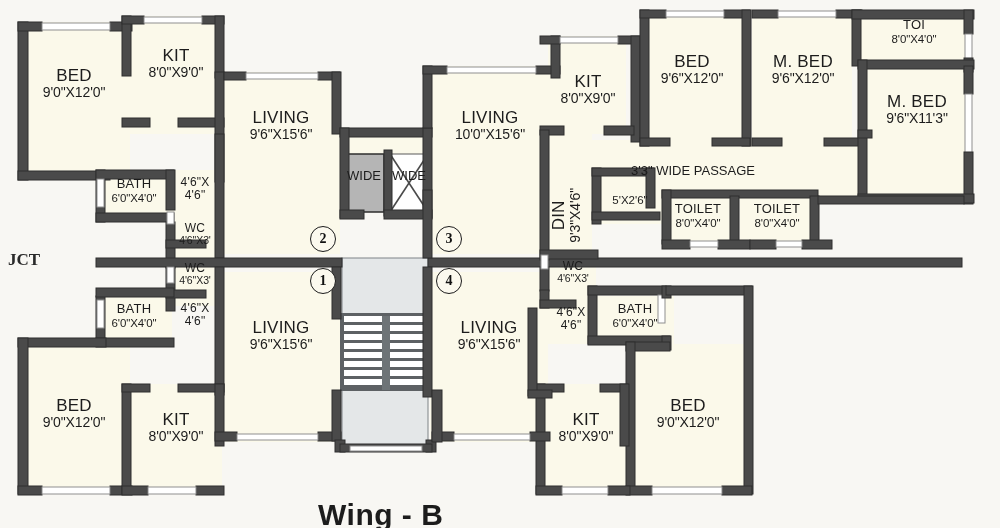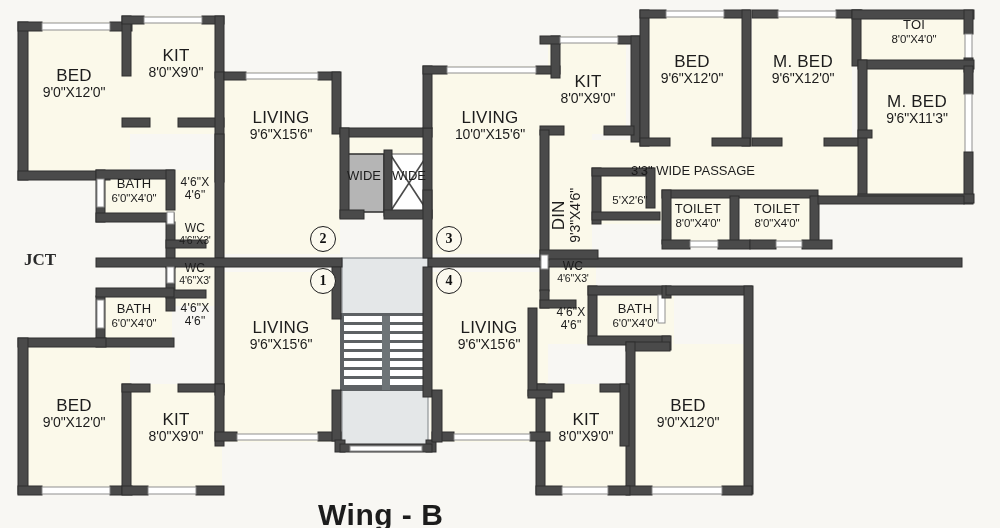--- a/index.html
+++ b/index.html
@@ -443,19 +443,19 @@
 <div class="numc" style="left:310px;top:268px;">
   <span>1</span>
 </div>
 <div class="numc" style="left:436px;top:226px;">
   <span>3</span>
 </div>
 <div class="numc" style="left:436px;top:268px;">
   <span>4</span>
 </div>
 
-<div class="ductedge" style="left:24px;top:250px;">
+<div class="ductedge" style="left:8px;top:250px;">
   <span>JCT</span>
 </div>
 
 <div class="title" style="left:318px;top:474px;">
   <span>Wing - B</span>
 </div>
 
 </body></html>

